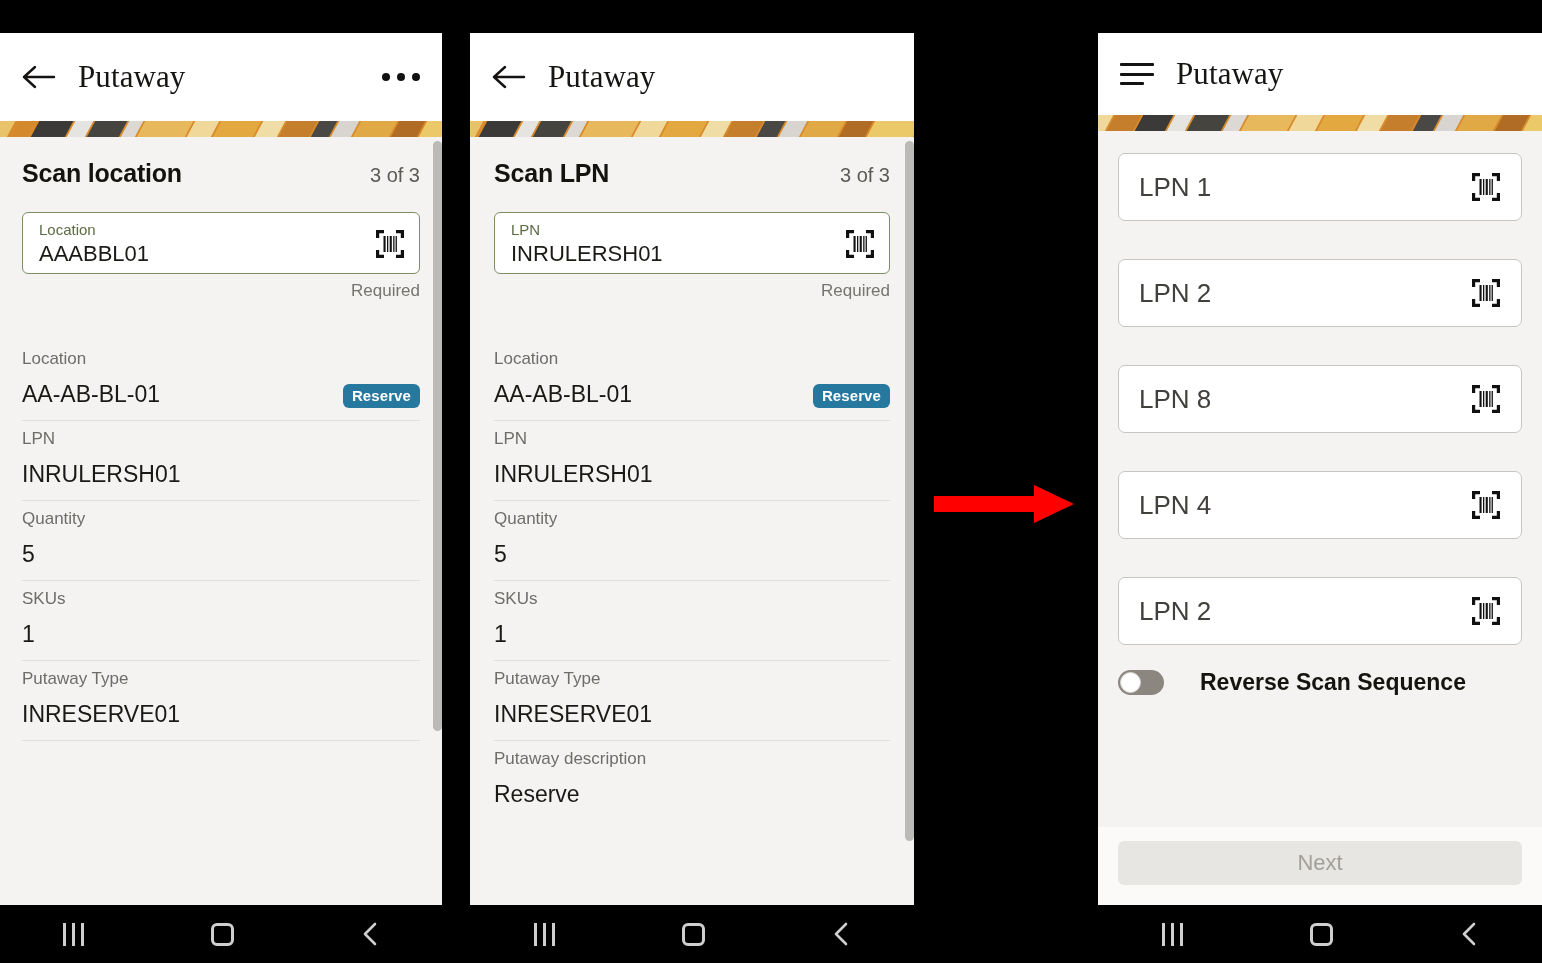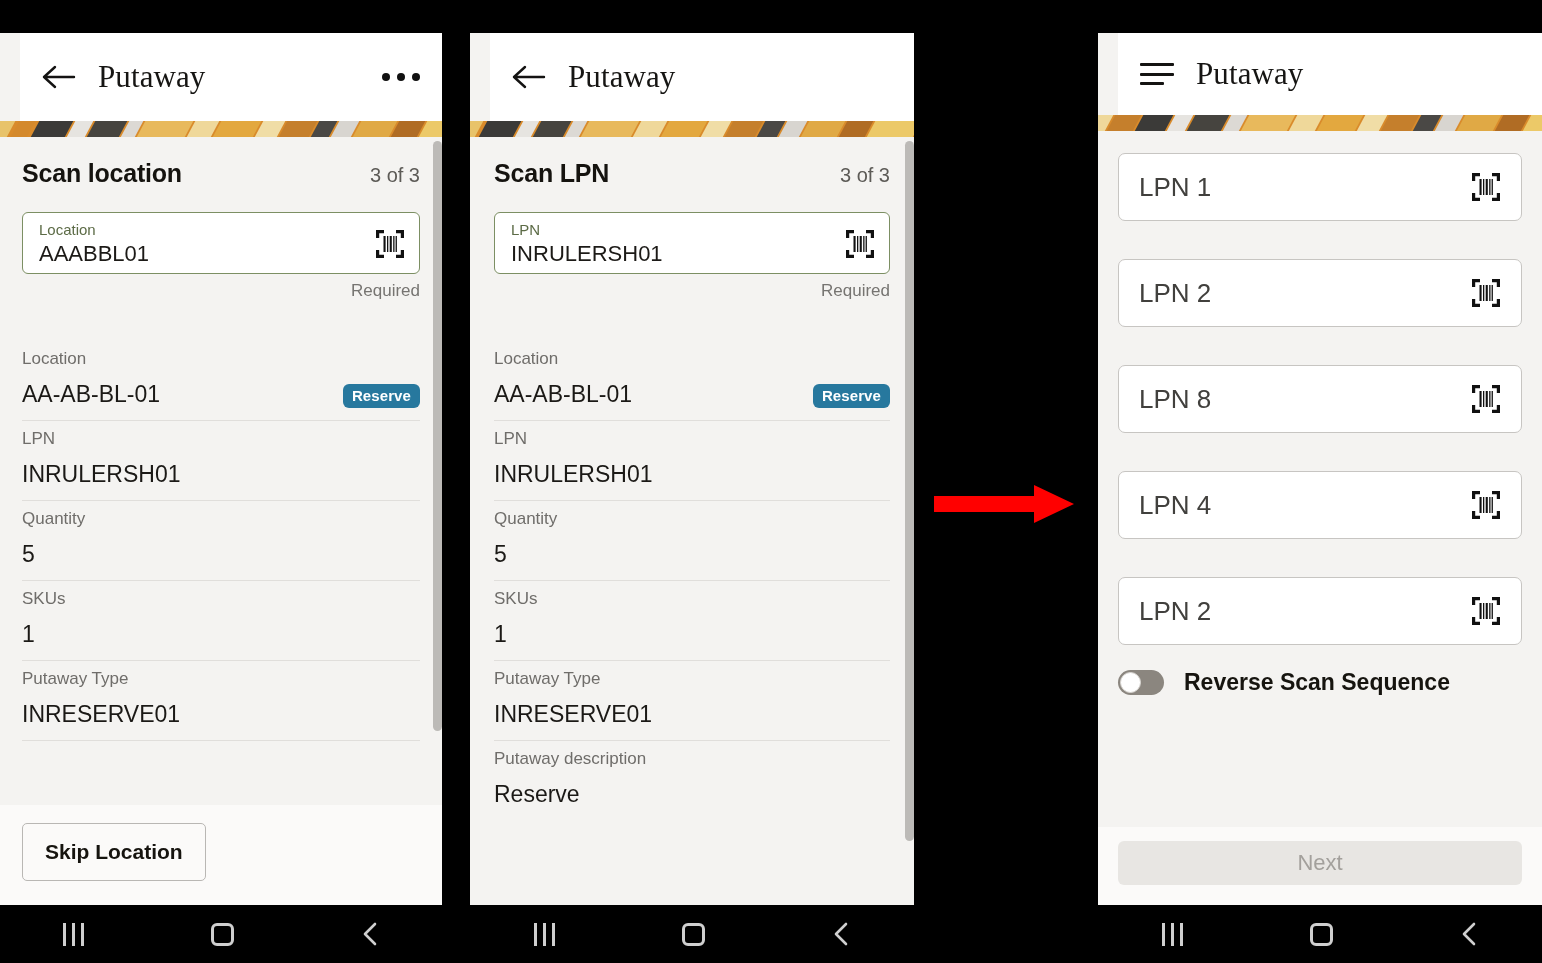--- a/index.html
+++ b/index.html
@@ -25,21 +25,20 @@
 
   
   .appbar {
     background: #ffffff;
     height: 88px;
     flex: 0 0 auto;
     display: flex;
     align-items: center;
     padding: 0 22px;
     position: relative;
-    margin-left: 20px;
   }
   #phone3 .appbar { height: 82px; }
   .appbar-title {
     font-family: "Liberation Serif", serif;
     font-size: 31px;
     color: #161513;
     margin-left: 22px;
     letter-spacing: .1px;
   }
   .back-arrow { width: 34px; height: 26px; display:block; }
@@ -97,21 +96,21 @@
   .skipbtn { display: inline-block; border: 1.3px solid #b9b7b4; border-radius: 5px;
              background: #fbfaf9; font-size: 21px; color: #16140f; font-weight: 600;
              padding: 16px 22px; }
 
   
   .lpnlist { padding: 22px 20px 0 20px; }
   .lpncard { background: #ffffff; border: 1.2px solid #c7c5c2; border-radius: 7px;
              height: 68px; margin-bottom: 38px; padding: 0 20px;
              display: flex; align-items: center; justify-content: space-between; }
   .lpncard .lpnlabel { font-size: 26px; color: #41403d; }
-  .toggle-row { display: flex; align-items: center; gap: 20px; padding: 4px 0 0 0; }
+  .toggle-row { display: flex; align-items: center; gap: 36px; padding: 4px 0 0 0; }
   .toggle { width: 46px; height: 25px; border-radius: 13px; background: #8b867f;
             position: relative; flex: 0 0 auto; }
   .toggle .knob { position: absolute; left: 2px; top: 2px; width: 21px; height: 21px;
                   border-radius: 50%; background: #ffffff; border: 1px solid #d9d6d2; }
   .toggle-label { font-size: 23px; font-weight: 700; color: #16140f; }
   .nextwrap { background: #fbfaf9; padding: 14px 20px 20px 20px; flex: 0 0 auto; }
   .nextbtn { width: 100%; height: 44px; border-radius: 6px; background: #e8e6e3;
              display: flex; align-items: center; justify-content: center;
              font-size: 22px; color: #a3a09c; }
 
@@ -231,23 +230,20 @@
             <div class="dlabel">Putaway Type</div>
             <div class="dvalrow">
                 <span class="dval">INRESERVE01</span>
               </div>
           </div>
         </div>
       </div>
       <div class="scrollbar" style="top:4px;height:590px;"></div>
     </div>
 
-    <div class="skipwrap">
-      <div class="skipbtn">Skip Location</div>
-    </div>
   </div>
 
   <div class="phone" id="phone2">
     <div class="appbar">
       <span class="back-arrow">
         <svg viewBox="0 0 34 26" width="34" height="26">
             <path d="M2 13 H32 M2 13 L13 3 M2 13 L13 23" stroke="#141312" stroke-width="2.4" fill="none" stroke-linecap="round" stroke-linejoin="round"></path>
           </svg>
       </span>
       <span class="appbar-title">Putaway</span>

